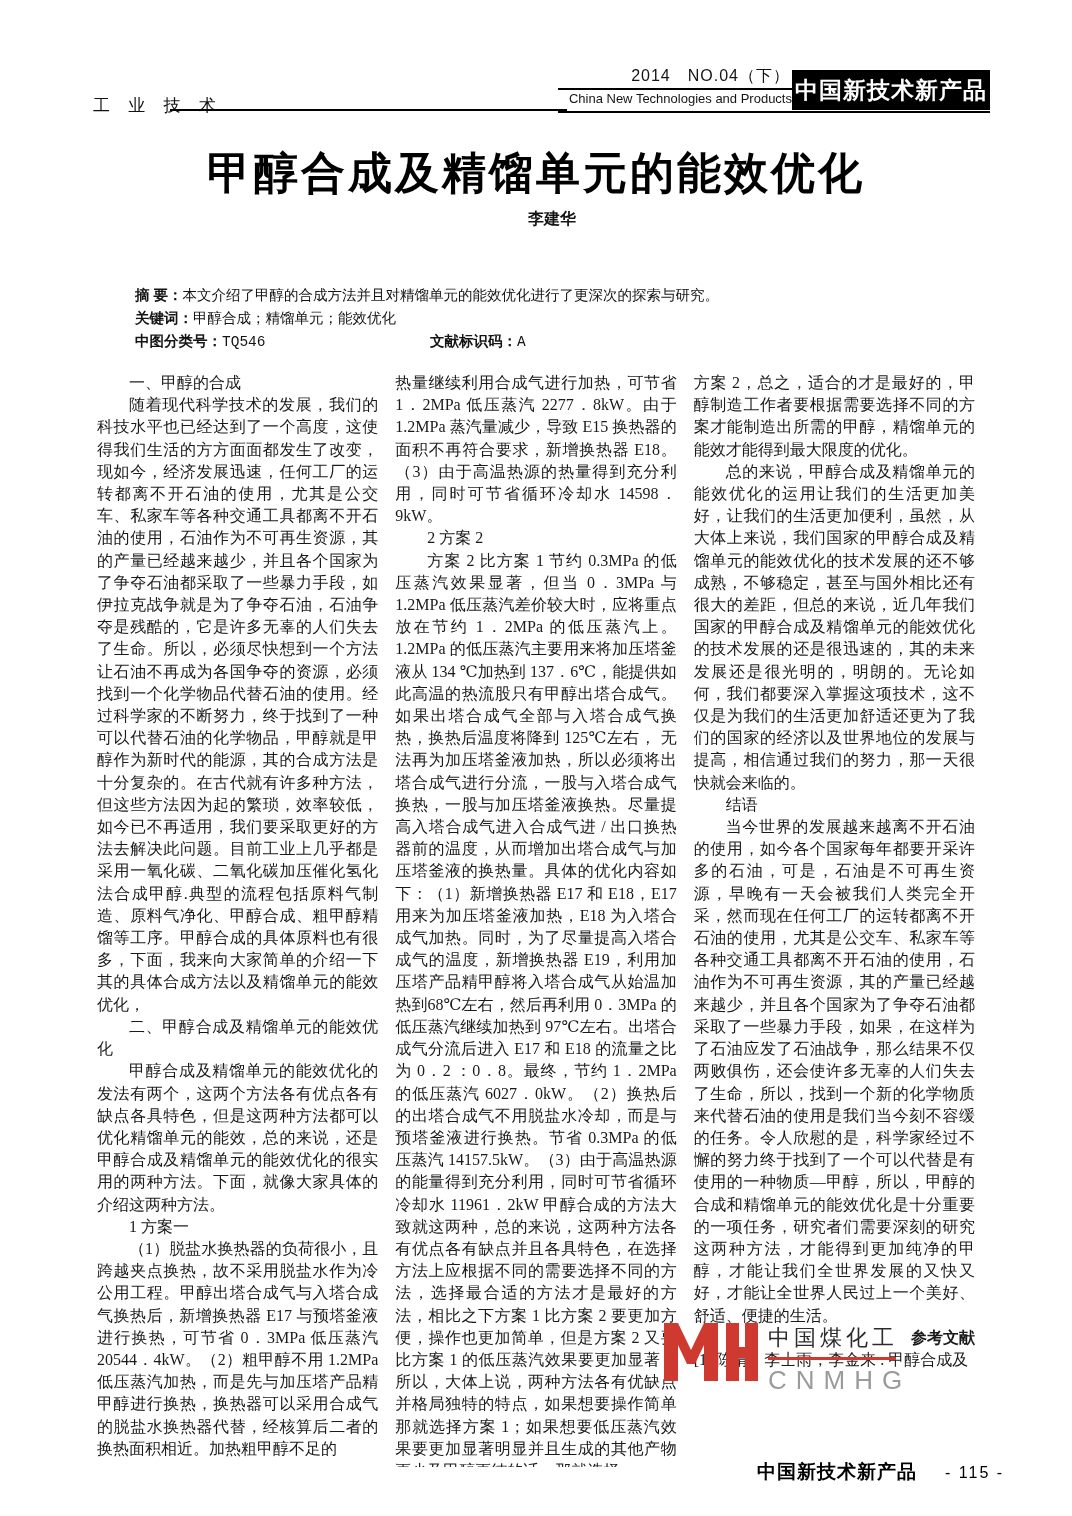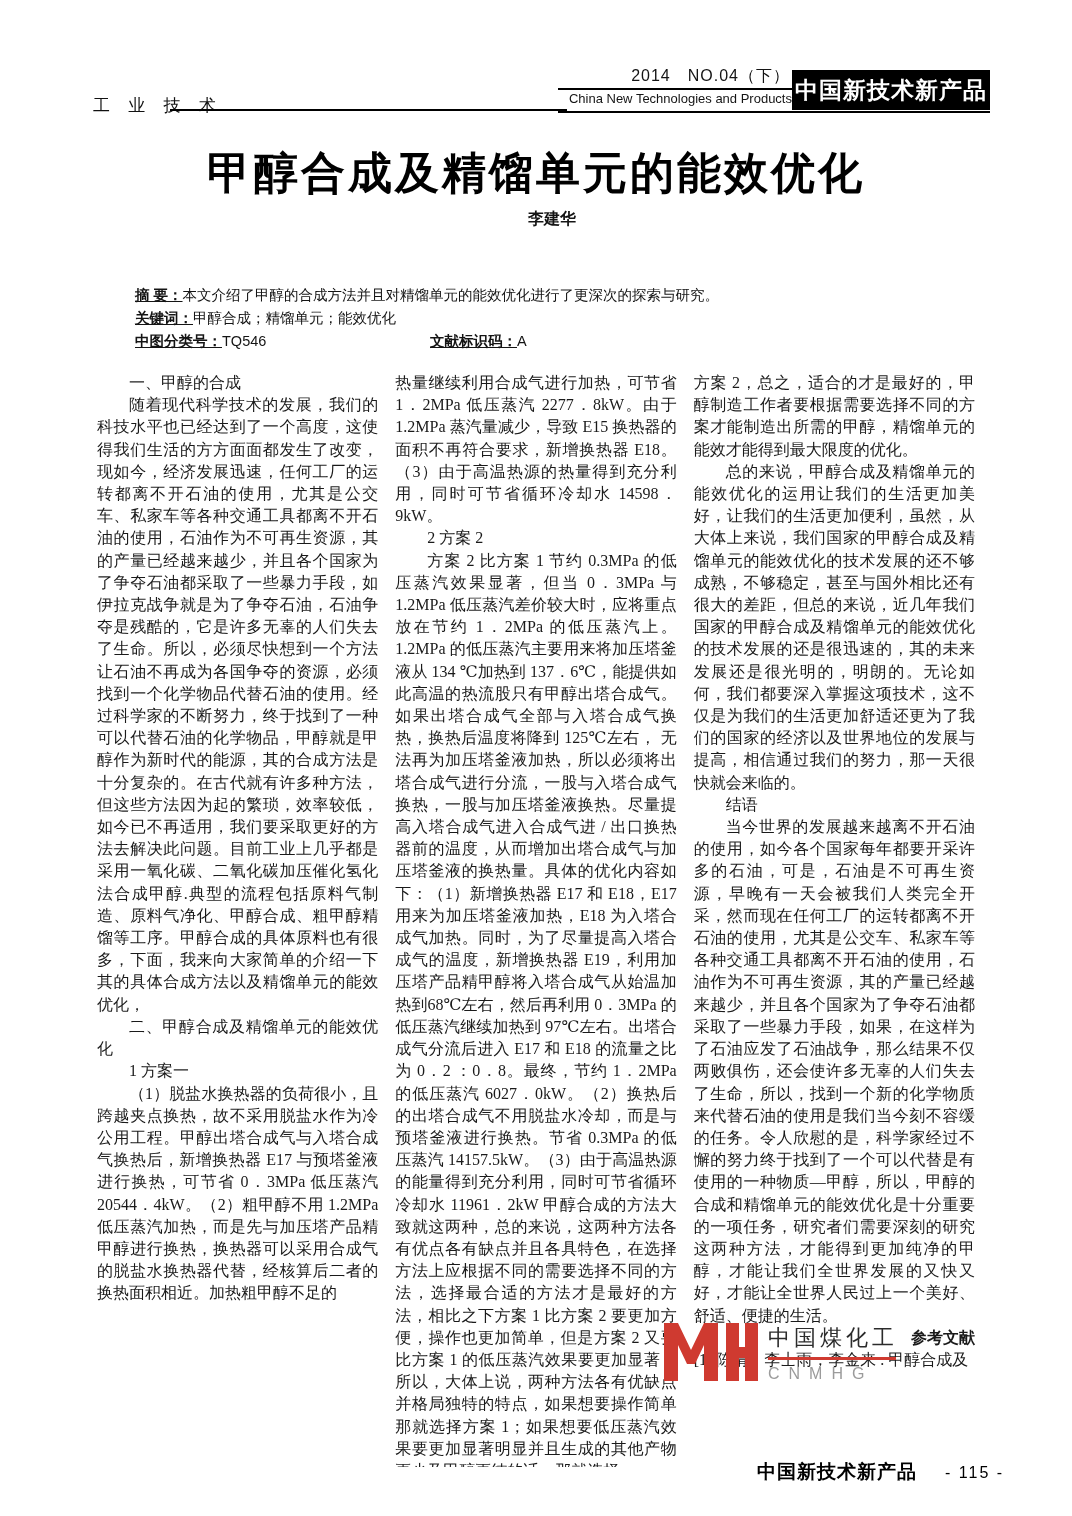--- a/index.html
+++ b/index.html
@@ -21,43 +21,43 @@
 
   
   .title{position:absolute;left:0;top:144px;width:100%;text-align:center;
          font-size:44px;font-weight:bold;letter-spacing:3px;color:#000;}
   .author{position:absolute;left:16px;top:209px;width:100%;text-align:center;
           font-family:"Liberation Sans","DejaVu Sans",sans-serif;font-weight:bold;font-size:16px;}
   .affil{position:absolute;left:0;top:240px;width:100%;text-align:center;font-size:15px;}
 
   
   .abstract{position:absolute;left:135px;top:284px;width:748px;font-size:14.5px;line-height:23px;}
-  .abstract .lbl{font-family:"Liberation Sans","DejaVu Sans",sans-serif;font-weight:bold;text-decoration:underline;}
-  .abstract .val-sans{font-family:Liberation Sans, sans-serif;}
+  .abstract .lbl{font-family:"Liberation Sans","DejaVu Sans",sans-serif;font-weight:bold;}
+  .abstract .val-sans{font-family:Liberation Mono, monospace;}
   .abstract .pair1{display:inline-block;width:295px;}
 
   
   .columns{position:absolute;left:97px;top:372px;width:878px;display:flex;gap:17px;}
   .col{width:286px;height:1095px;overflow:hidden;font-size:16px;line-height:22.2px;
        text-align:justify;color:#1a1a1a;}
   .col p{margin:0;}
   .para{text-indent:2em;}
   .cont{text-indent:0;}
   .h{text-indent:2em;}
   .ref-h{text-align:right;font-weight:bold;
          font-family:"Liberation Sans","DejaVu Sans",sans-serif;font-size:16px;}
   .ref{text-indent:0;}
 
   
   .wm{position:absolute;left:664px;top:1323px;display:flex;align-items:flex-start;}
   .wm-mono{display:block;}
   .wm-txt{margin-left:10px;font-family:"Liberation Sans","DejaVu Sans",sans-serif;}
   .wm-cn{font-size:22px;letter-spacing:4px;color:#2b2b2b;font-weight:500;}
   .wm-line{height:3px;width:128px;margin-top:4px;}
-  .wm-en{font-size:16px;letter-spacing:9px;color:#9b9b9b;margin-top:5px;}
+  .wm-en{font-size:26px;letter-spacing:9px;color:#9b9b9b;margin-top:5px;}
 
   
   .footer{position:absolute;left:757px;top:1459px;display:flex;gap:28px;align-items:baseline;
           font-family:"Liberation Sans","DejaVu Sans",sans-serif;}
   .foot-j{font-size:19px;font-weight:bold;letter-spacing:1px;color:#000;}
   .foot-p{font-size:16px;letter-spacing:2px;color:#000;}
 </style>
 </head>
 <body>
 
@@ -87,20 +87,21 @@
     <div>
       <span class="pair1"><span class="lbl">中图分类号：</span><span class="val-sans">TQ546</span></span><span class="lbl">文献标识码：</span><span class="val-sans">A</span>
     </div>
   </div>
 
   <div class="columns">
     <div class="col">
       <p class="h">一、甲醇的合成</p>
       <p class="para">随着现代科学技术的发展，我们的科技水平也已经达到了一个高度，这使得我们生活的方方面面都发生了改变，现如今，经济发展迅速，任何工厂的运转都离不开石油的使用，尤其是公交车、私家车等各种交通工具都离不开石油的使用，石油作为不可再生资源，其的产量已经越来越少，并且各个国家为了争夺石油都采取了一些暴力手段，如伊拉克战争就是为了争夺石油，石油争夺是残酷的，它是许多无辜的人们失去了生命。所以，必须尽快想到一个方法让石油不再成为各国争夺的资源，必须找到一个化学物品代替石油的使用。经过科学家的不断努力，终于找到了一种可以代替石油的化学物品，甲醇就是甲醇作为新时代的能源，其的合成方法是十分复杂的。在古代就有许多种方法，但这些方法因为起的繁琐，效率较低，如今已不再适用，我们要采取更好的方法去解决此问题。目前工业上几乎都是采用一氧化碳、二氧化碳加压催化氢化法合成甲醇.典型的流程包括原料气制造、原料气净化、甲醇合成、粗甲醇精馏等工序。甲醇合成的具体原料也有很多，下面，我来向大家简单的介绍一下其的具体合成方法以及精馏单元的能效优化，</p>
       <p class="h">二、甲醇合成及精馏单元的能效优化</p>
+      <p class="para">甲醇合成及精馏单元的能效优化的发法有两个，这两个方法各有优点各有缺点各具特色，但是这两种方法都可以优化精馏单元的能效，总的来说，还是甲醇合成及精馏单元的能效优化的很实用的两种方法。下面，就像大家具体的介绍这两种方法。</p>
       <p class="h">1 方案一</p>
       <p class="para">（1）脱盐水换热器的负荷很小，且跨越夹点换热，故不采用脱盐水作为冷公用工程。甲醇出塔合成气与入塔合成气换热后，新增换热器 E17 与预塔釜液进行换热，可节省 0．3MPa 低压蒸汽 20544．4kW。（2）粗甲醇不用 1.2MPa 低压蒸汽加热，而是先与加压塔产品精甲醇进行换热，换热器可以采用合成气的脱盐水换热器代替，经核算后二者的换热面积相近。加热粗甲醇不足的</p>
     </div>
     <div class="col">
       <p class="cont">热量继续利用合成气进行加热，可节省 1．2MPa 低压蒸汽 2277．8kW。由于 1.2MPa 蒸汽量减少，导致 E15 换热器的面积不再符合要求，新增换热器 E18。（3）由于高温热源的热量得到充分利用，同时可节省循环冷却水 14598．9kW。</p>
       <p class="h">2 方案 2</p>
       <p class="para">方案 2 比方案 1 节约 0.3MPa 的低压蒸汽效果显著，但当 0．3MPa 与 1.2MPa 低压蒸汽差价较大时，应将重点放在节约 1．2MPa 的低压蒸汽上。1.2MPa 的低压蒸汽主要用来将加压塔釜液从 134 ℃加热到 137．6℃，能提供如此高温的热流股只有甲醇出塔合成气。如果出塔合成气全部与入塔合成气换热，换热后温度将降到 125℃左右， 无法再为加压塔釜液加热，所以必须将出塔合成气进行分流，一股与入塔合成气换热，一股与加压塔釜液换热。尽量提高入塔合成气进入合成气进 / 出口换热器前的温度，从而增加出塔合成气与加压塔釜液的换热量。具体的优化内容如下：（1）新增换热器 E17 和 E18，E17 用来为加压塔釜液加热，E18 为入塔合成气加热。同时，为了尽量提高入塔合成气的温度，新增换热器 E19，利用加压塔产品精甲醇将入塔合成气从始温加热到68℃左右，然后再利用 0．3MPa 的低压蒸汽继续加热到 97℃左右。出塔合成气分流后进入 E17 和 E18 的流量之比为 0．2 ：0．8。最终，节约 1．2MPa 的低压蒸汽 6027．0kW。（2）换热后的出塔合成气不用脱盐水冷却，而是与预塔釜液进行换热。节省 0.3MPa 的低压蒸汽 14157.5kW。（3）由于高温热源的能量得到充分利用，同时可节省循环冷却水 11961．2kW 甲醇合成的方法大致就这两种，总的来说，这两种方法各有优点各有缺点并且各具特色，在选择方法上应根据不同的需要选择不同的方法，选择最合适的方法才是最好的方法，相比之下方案 1 比方案 2 要更加方便，操作也更加简单，但是方案 2 又要比方案 1 的低压蒸汽效果要更加显著，所以，大体上说，两种方法各有优缺点并格局独特的特点，如果想要操作简单那就选择方案 1；如果想要低压蒸汽效果要更加显著明显并且生成的其他产物更少及甲醇更纯的话，那就选择</p>
     </div>
     <div class="col">
       <p class="cont">方案 2，总之，适合的才是最好的，甲醇制造工作者要根据需要选择不同的方案才能制造出所需的甲醇，精馏单元的能效才能得到最大限度的优化。</p>

